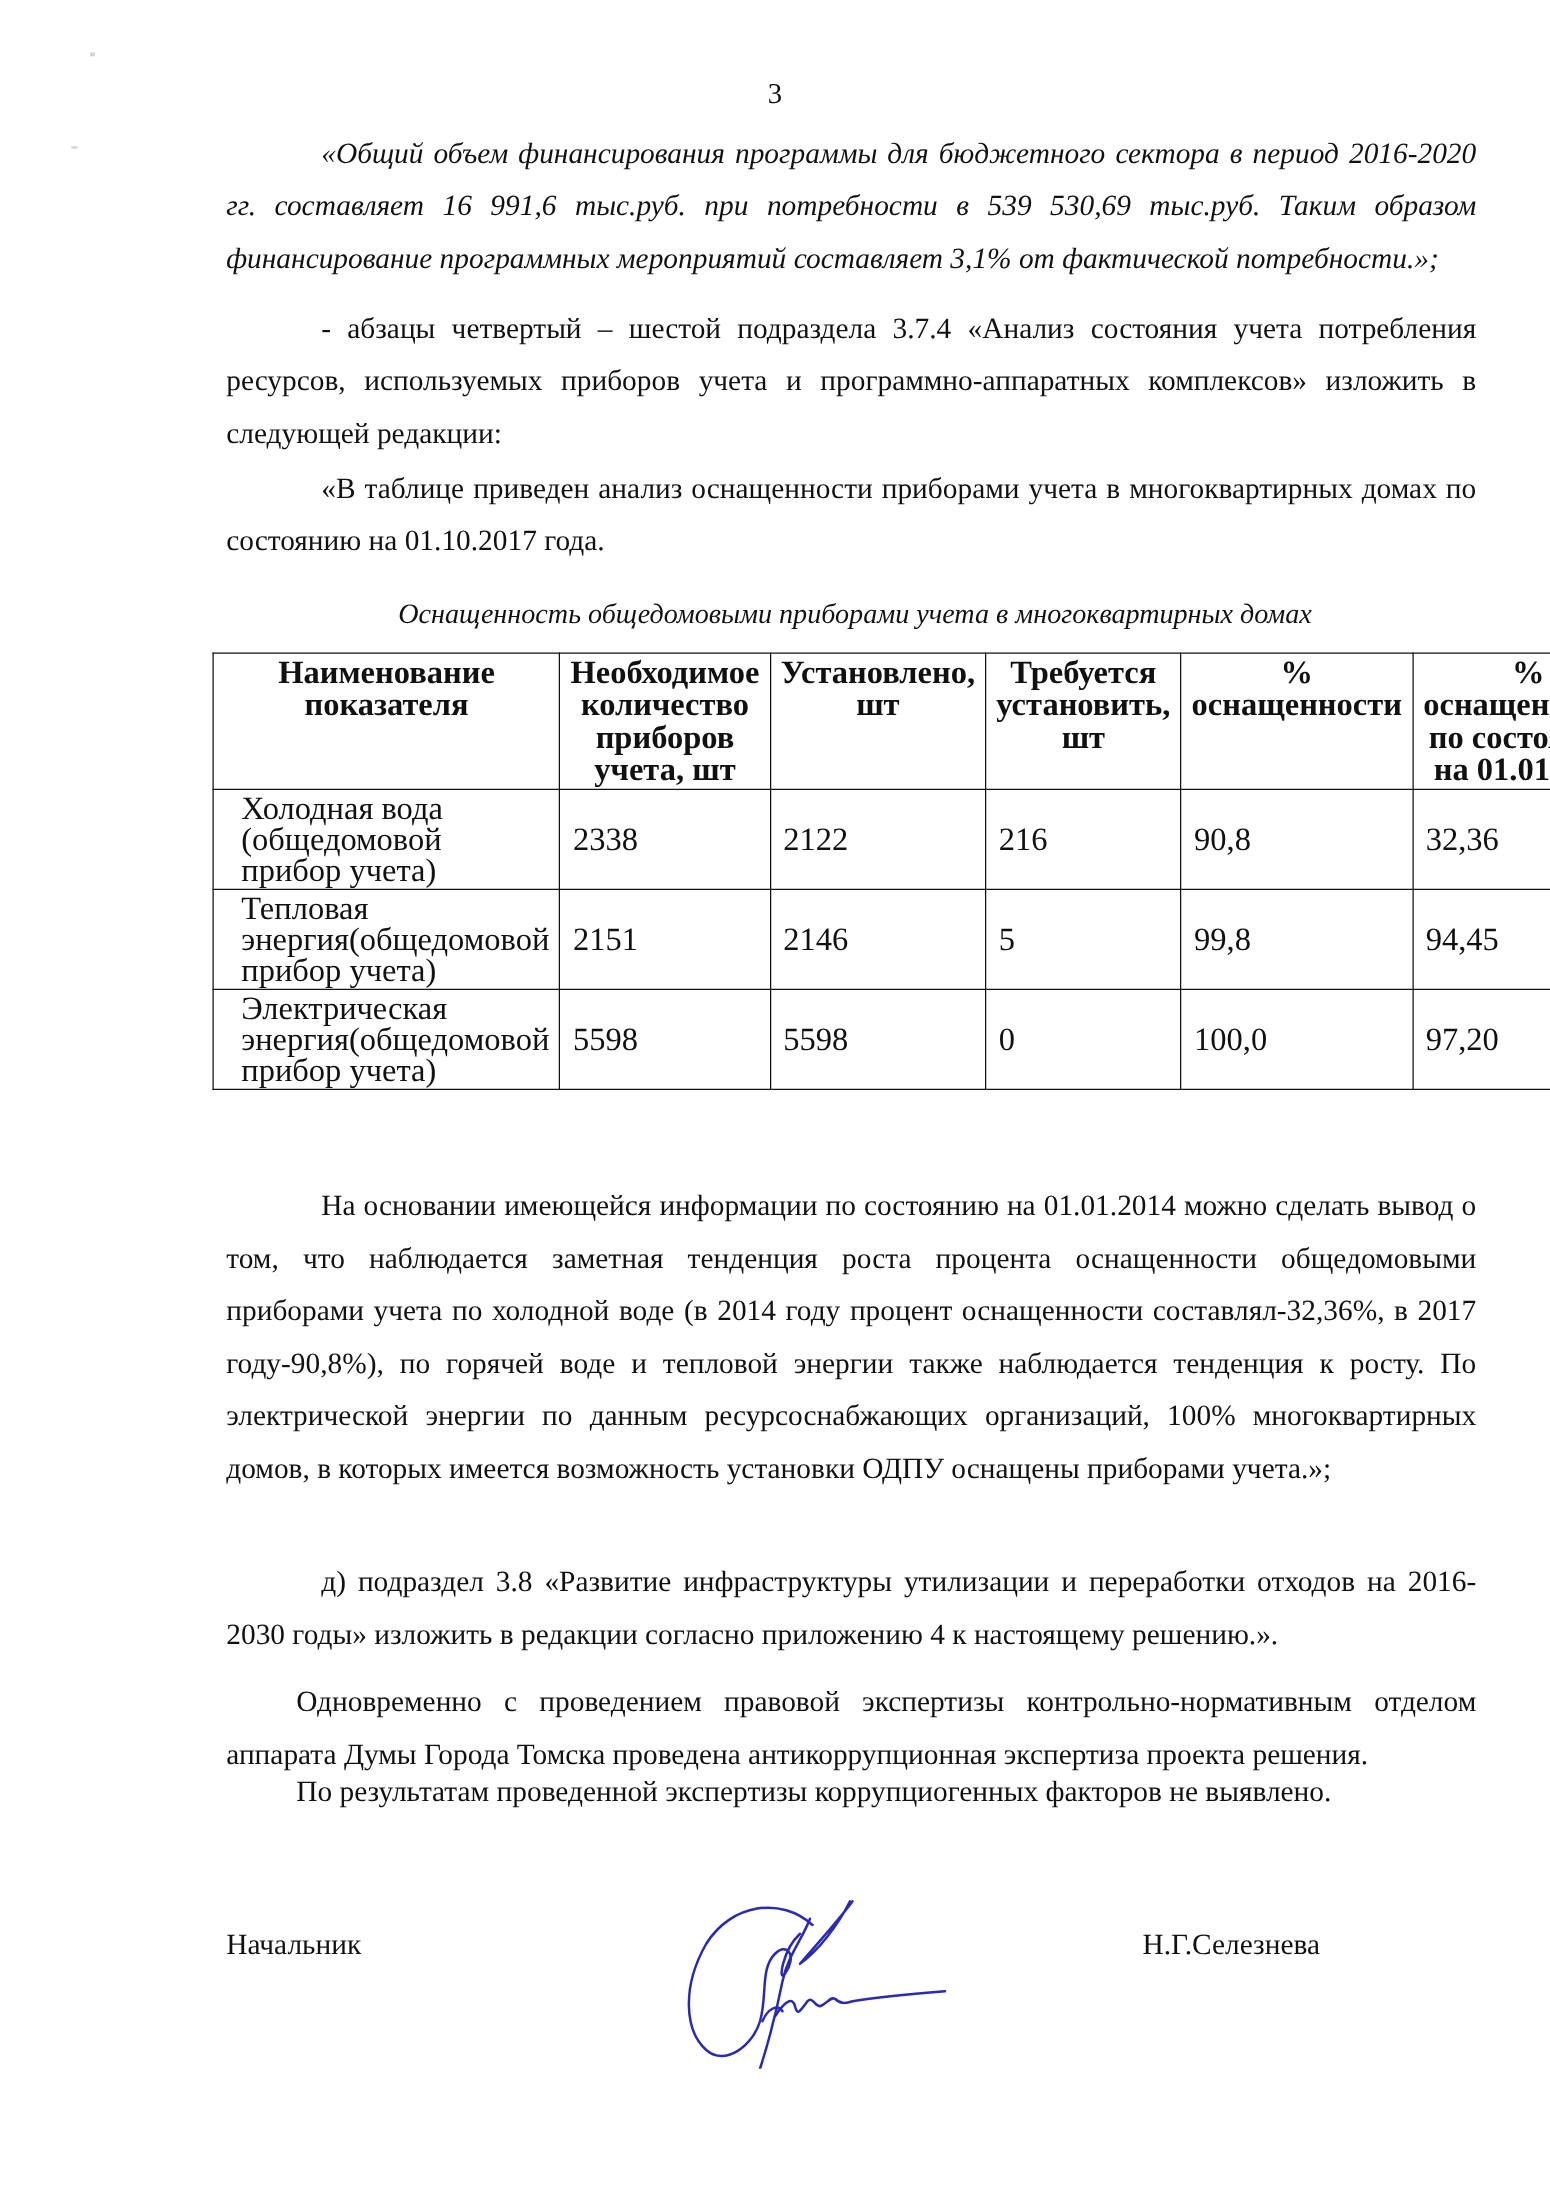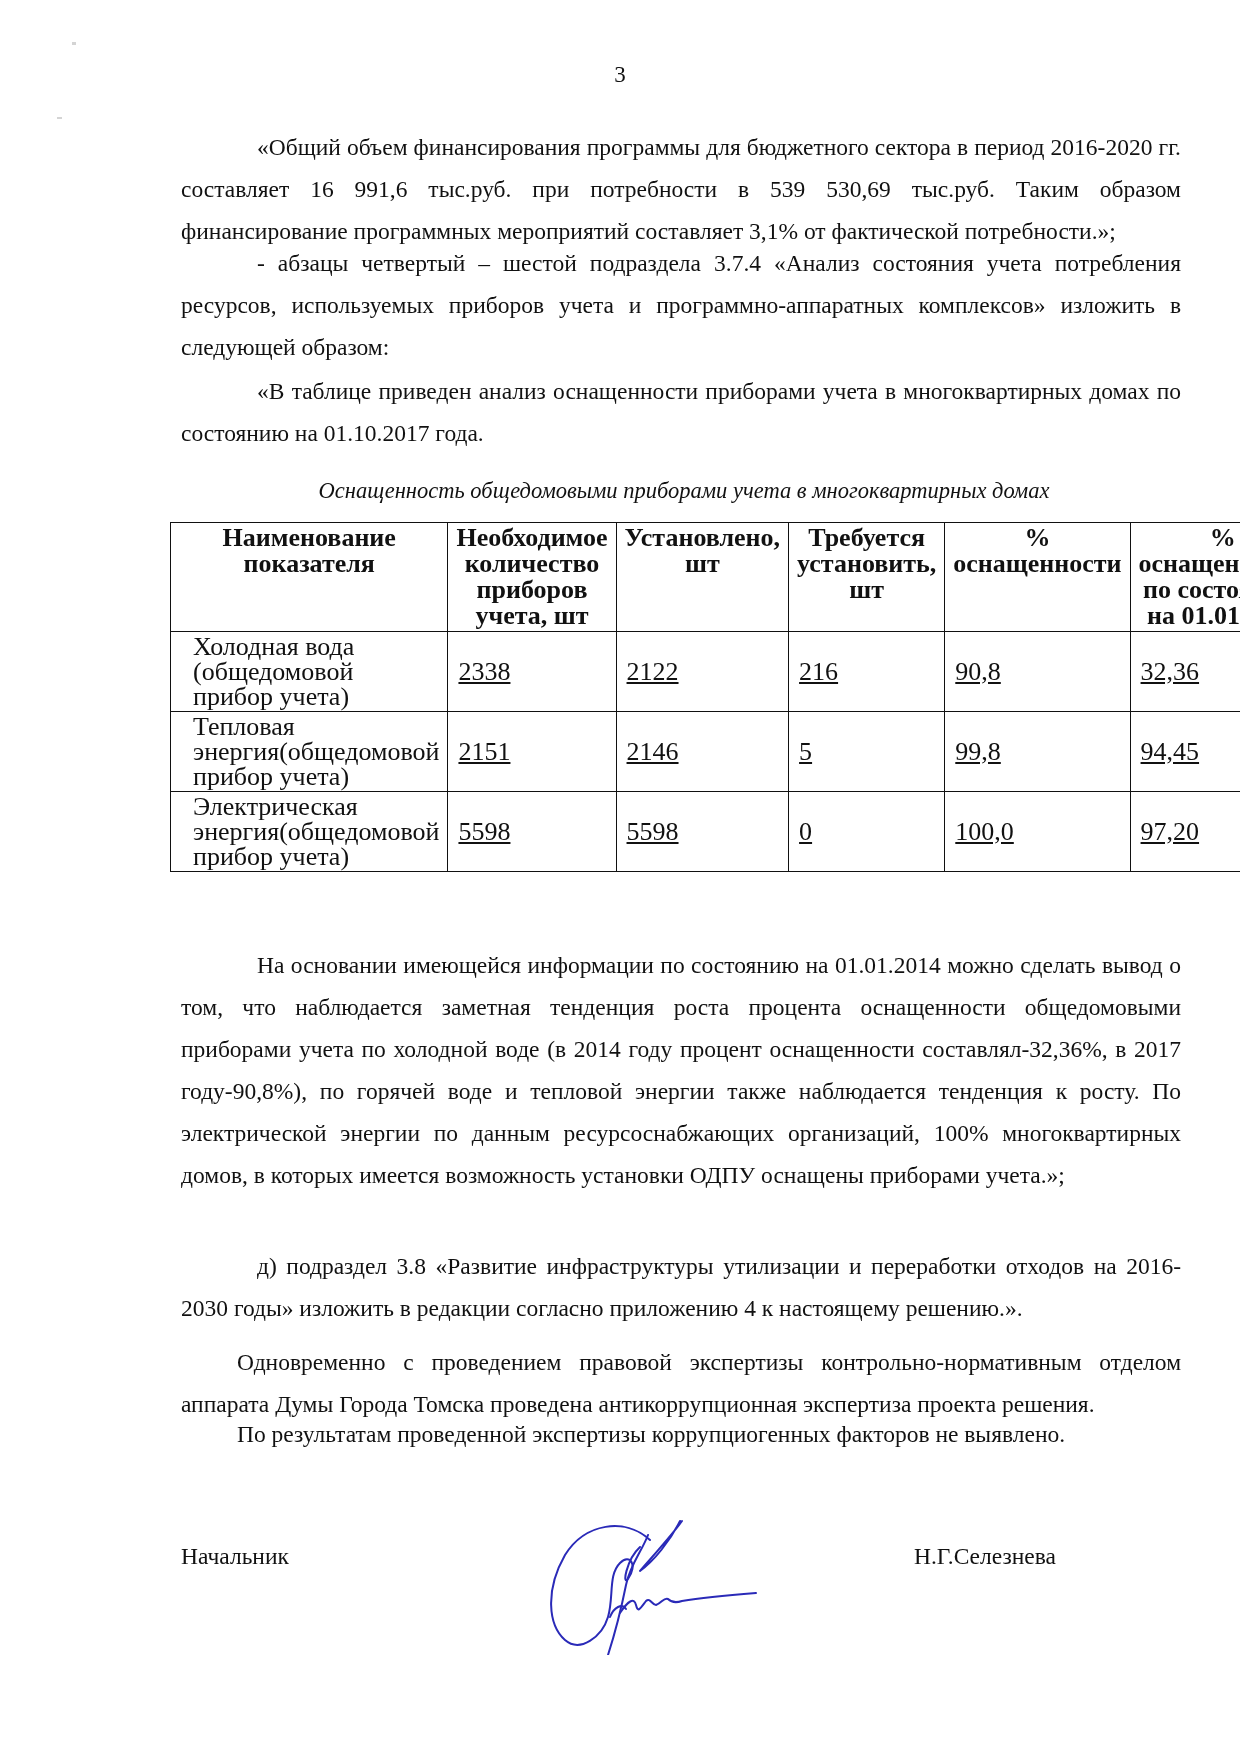--- a/index.html
+++ b/index.html
@@ -4,33 +4,33 @@
 <style>
   html, body { margin: 0; padding: 0; background: #ffffff; }
   body { width: 1240px; height: 1753px; position: relative; overflow: hidden;
          font-family: "Liberation Serif", "DejaVu Serif", serif; color: #111; }
   .page { position: absolute; left: 0; top: 0; width: 1240px; height: 1753px; }
   .page-number { position: absolute; top: 62px; left: 0; width: 1240px; text-align: center;
                  font-size: 23px; }
   .para { position: absolute; left: 181px; width: 1000px; font-size: 23.5px;
           line-height: 42px; text-align: justify; margin: 0; }
   .para.indent { text-indent: 76px; }
-  #p1 { top: 126px; text-align-last: left; }
+  #p1 { top: 102px; text-align-last: left; font-style: italic; }
   #p2 { top: 242px; text-align-last: left; }
   #p3 { top: 370px; text-align-last: left; }
   #caption { position: absolute; top: 478px; left: 170px; width: 1028px; text-align: center;
              font-style: italic; font-size: 22.5px; }
   table.meters { position: absolute; left: 170px; top: 522px; width: 1052px;
                  border-collapse: collapse; font-size: 26px; line-height: 25px; }
   table.meters th, table.meters td { border: 1.6px solid #111; padding: 2px 8px;
                  vertical-align: top; }
   table.meters th { font-weight: bold; text-align: center; height: 98px;
                     font-family: "Liberation Serif", serif; line-height: 26px; }
   table.meters td { height: 74px; }
-  table.meters td.num { vertical-align: middle; padding-left: 10px; text-decoration: underline; }
+  table.meters td.num { vertical-align: middle; padding-left: 10px; }
   table.meters td.name { padding-left: 22px; line-height: 25px; }
   col.c1 { width: 218px; } col.c2 { width: 162px; } col.c3 { width: 172px; }
   col.c4 { width: 155px; } col.c5 { width: 129px; } col.c6 { width: 193px; }
   #p4 { top: 944px; text-align-last: left; }
   #p5 { top: 1245px; text-align-last: left; }
   #p6 { top: 1329px; text-align-last: left; }
   #p7 { top: 1413px; text-align-last: left; }
   .sign-role { position: absolute; left: 181px; top: 1543px; font-size: 23.5px; }
   .sign-name { position: absolute; left: 914px; top: 1543px; font-size: 23.5px; }
   .signature { position: absolute; left: 530px; top: 1505px; width: 250px; height: 150px; }
@@ -40,21 +40,21 @@
 <body>
 
 <div class="page">
 
   <div class="scan-dot" style="left:72px;top:42px;width:4px;height:3px;"></div>
   <div class="scan-dot" style="left:57px;top:117px;width:5px;height:2px;"></div>
 
   <div class="page-number">3</div>
 
   <p id="p1" class="para indent">«Общий объем финансирования программы для бюджетного сектора в период 2016-2020 гг. составляет 16 991,6 тыс.руб. при потребности в 539 530,69 тыс.руб. Таким образом финансирование программных мероприятий составляет 3,1% от фактической потребности.»;</p>
-  <p id="p2" class="para indent">- абзацы четвертый – шестой подраздела 3.7.4 «Анализ состояния учета потребления ресурсов, используемых приборов учета и программно-аппаратных комплексов» изложить в следующей образом:</p>
+  <p id="p2" class="para indent">- абзацы четвертый – шестой подраздела 3.7.4 «Анализ состояния учета потребления ресурсов, используемых приборов учета и программно-аппаратных комплексов» изложить в следующей редакции:</p>
   <p id="p3" class="para indent">«В таблице приведен анализ оснащенности приборами учета в многоквартирных домах по состоянию на 01.10.2017 года.</p>
 
   <div id="caption">Оснащенность общедомовыми приборами учета в многоквартирных домах</div>
 
   <table class="meters">
     <colgroup>
       <col class="c1">
         <col class="c2">
         <col class="c3">
         <col class="c4">

